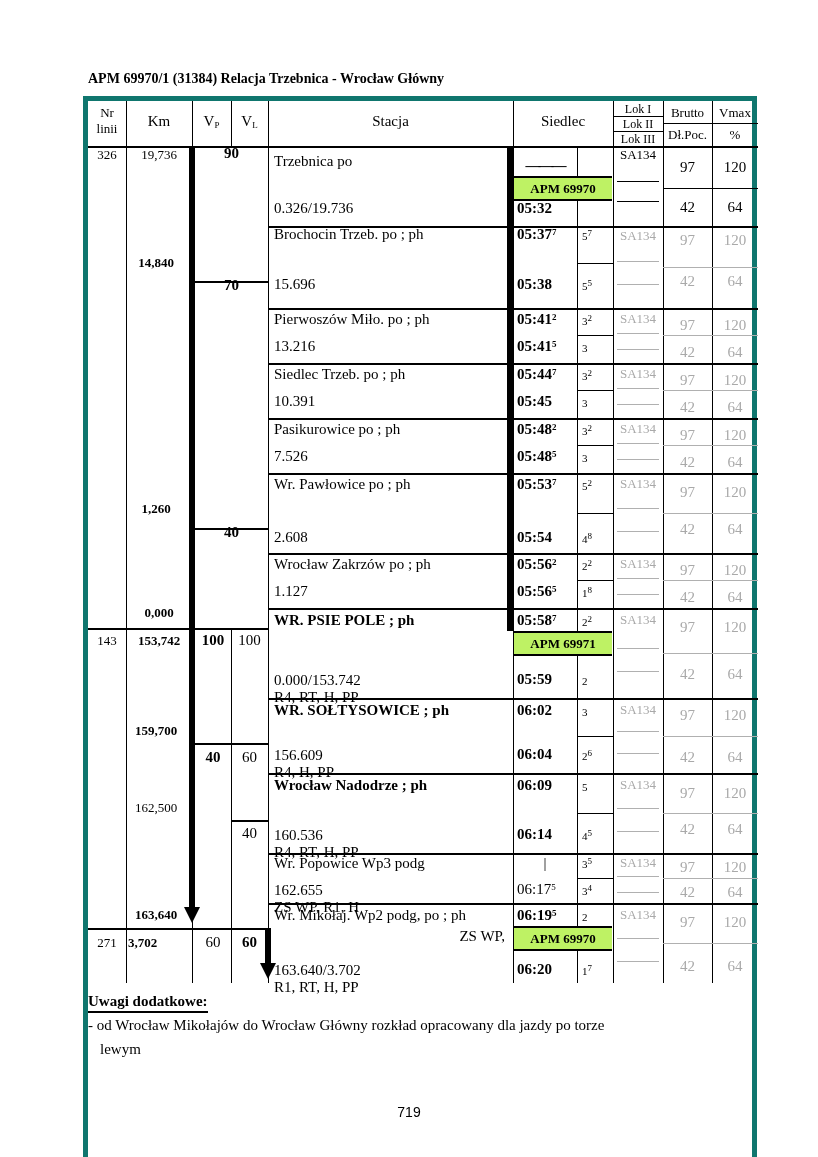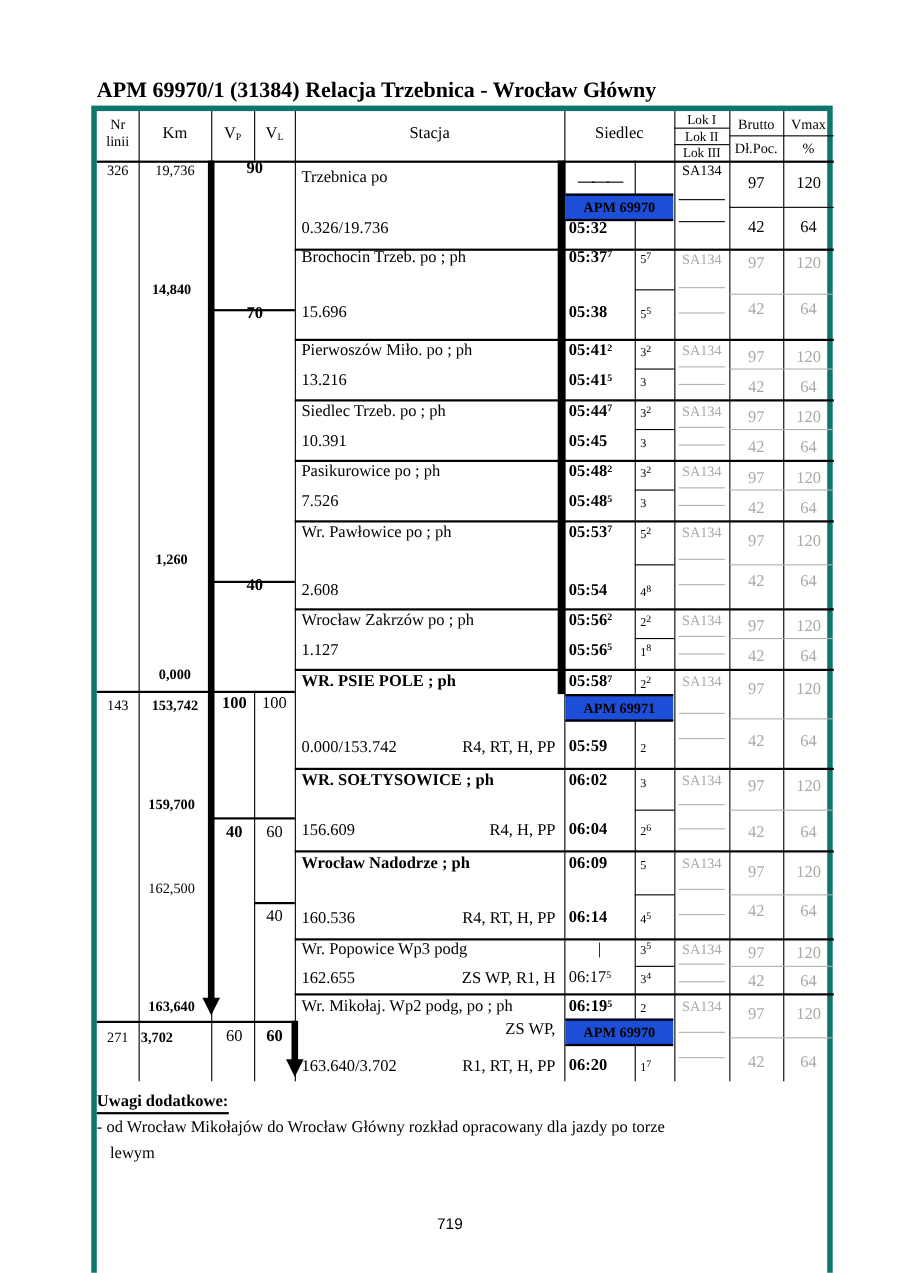--- a/index.html
+++ b/index.html
@@ -16,36 +16,36 @@
   .b { font-weight:bold; }
   .gray { color:#a9a9a9; }
   .ctr { text-align:center; }
   .rgt { text-align:right; }
   .sm { position:absolute; font-size:11px; white-space:nowrap; }
   sup { font-size:9px; line-height:0; vertical-align:4px; }
   sub { font-size:9px; line-height:0; vertical-align:-2px; }
   .hdr { position:absolute; font-size:14px; white-space:nowrap; }
   .lok { position:absolute; font-size:12px; width:50px; text-align:center; white-space:nowrap; }
   .num { position:absolute; font-size:15px; text-align:center; white-space:nowrap; }
-  .apmbox { position:absolute; left:426px; width:98px; height:21px; background:#1d4ed8;
+  .apmbox { position:absolute; left:426px; width:98px; height:21px; background:#bef264;
             border-top:2px solid #000; border-bottom:2px solid #000; z-index:3;
             display:flex; align-items:center; justify-content:center;
             font-size:13px; font-weight:bold; }
   .bar { position:absolute; background:#000; z-index:2; }
   .ah { position:absolute; width:0; height:0; z-index:2;
         border-left:8px solid transparent; border-right:8px solid transparent;
         border-top:16px solid #000; }
   .station2 { position:absolute; left:186px; width:231px; display:flex;
-              justify-content:space-between; font-size:15px; }
+              justify-content:space-between; font-size:15px;flex-direction:column; }
   .dash { letter-spacing:-2px; }
 </style>
 </head>
 <body>
 
-<div class="abs b" style="left:88px; top:71px; font-size:20px;">APM 69970/1 (31384) Relacja Trzebnica - Wrocław Główny</div>
+<div class="abs b" style="left:88px; top:71px; font-size:14px;">APM 69970/1 (31384) Relacja Trzebnica - Wrocław Główny</div>
 
 <div id="tbl">
 
   <div class="vl" style="left:38px; top:0; height:882px;"></div>
   <div class="vl" style="left:104px; top:0; height:882px;"></div>
   <div class="vl" style="left:143px; top:0; height:45px;"></div>
   <div class="vl" style="left:143px; top:527px; height:355px;"></div>
   <div class="vl" style="left:180px; top:0; height:882px;"></div>
   <div class="vl" style="left:425px; top:0; height:882px;"></div>
   <div class="vl" style="left:489px; top:45px; height:837px;"></div>

